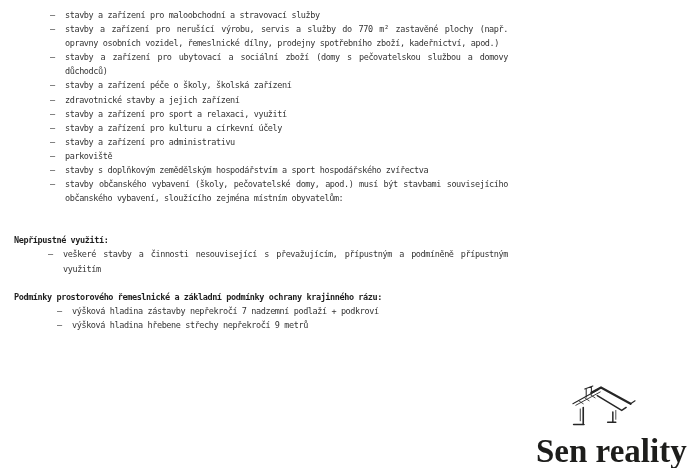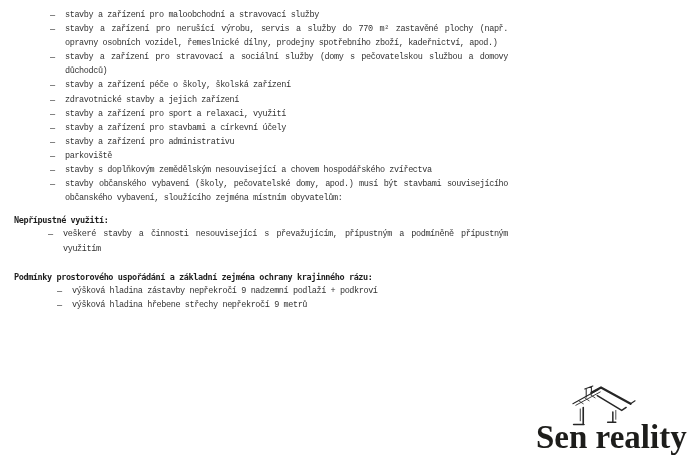--- a/index.html
+++ b/index.html
@@ -30,26 +30,26 @@
   }
   .item {
     display: flex;
     text-align: justify;
   }
   .item .dash {
     flex: none;
     width: 15px;
     margin-left: 36px;
   }
-  .itext { flex: 1; font-family: Liberation Mono, monospace; }
+  .itext { flex: 1; }
   .heading {
     font-weight: bold;
     color: var(--heading);
   }
-  .sec-1 { margin-top: 8px; }
+  .sec-1 { margin-top: 28px; }
   .sec-2 { margin-top: 14px; }
   .sec-1 .item .dash { margin-left: 34px; }
   .sec-2 .item .dash { margin-left: 43px; }
   .logo {
     position: absolute;
     left: 536px;
     top: 378px;
     width: 162px;
     height: 88px;
     color: var(--logo);
@@ -57,21 +57,21 @@
   .logo svg {
     position: absolute;
     left: 28px;
     top: 4px;
     width: 74px;
     height: 48px;
   }
   .logo-text {
     position: absolute;
     left: 0;
-    top: 43px;
+    top: 57px;
     font-family: "Liberation Serif", serif;
     font-weight: 700;
     font-size: 33px;
     line-height: 1;
     white-space: nowrap;
     color: var(--logo);
   }
 </style>
 </head>
 <body>
@@ -83,68 +83,68 @@
     <div class="item">
       <span class="dash">—</span>
       <div class="itext">stavby a zařízení pro maloobchodní a stravovací služby</div>
     </div>
     <div class="item">
       <span class="dash">—</span>
       <div class="itext">stavby a zařízení pro nerušící výrobu, servis a služby do 770 m² zastavěné plochy (např. opravny osobních vozidel, řemeslnické dílny, prodejny spotřebního zboží, kadeřnictví, apod.)</div>
     </div>
     <div class="item">
       <span class="dash">—</span>
-      <div class="itext">stavby a zařízení pro stravovací a sociální služby (domy s pečovatelskou službou a domovy důchodců)</div>
+      <div class="itext">stavby a zařízení pro ubytovací a sociální zboží (domy s pečovatelskou službou a domovy důchodců)</div>
     </div>
     <div class="item">
       <span class="dash">—</span>
       <div class="itext">stavby a zařízení péče o školy, školská zařízení</div>
     </div>
     <div class="item">
       <span class="dash">—</span>
       <div class="itext">zdravotnické stavby a jejich zařízení</div>
     </div>
     <div class="item">
       <span class="dash">—</span>
       <div class="itext">stavby a zařízení pro sport a relaxaci, využití</div>
     </div>
     <div class="item">
       <span class="dash">—</span>
-      <div class="itext">stavby a zařízení pro stavbami a církevní účely</div>
+      <div class="itext">stavby a zařízení pro kulturu a církevní účely</div>
     </div>
     <div class="item">
       <span class="dash">—</span>
       <div class="itext">stavby a zařízení pro administrativu</div>
     </div>
     <div class="item">
       <span class="dash">—</span>
       <div class="itext">parkoviště</div>
     </div>
     <div class="item">
       <span class="dash">—</span>
-      <div class="itext">stavby s doplňkovým zemědělským nesouvisející a chovem hospodářského zvířectva</div>
+      <div class="itext">stavby s doplňkovým zemědělským hospodářstvím a sport hospodářského zvířectva</div>
     </div>
     <div class="item">
       <span class="dash">—</span>
       <div class="itext">stavby občanského vybavení (školy, pečovatelské domy, apod.) musí být stavbami souvisejícího občanského vybavení, sloužícího zejména místním obyvatelům:</div>
     </div>
 
     <div class="sec sec-1">
       <div class="heading">Nepřípustné využití:</div>
       <div class="item">
         <span class="dash">—</span>
         <div class="itext">veškeré stavby a činnosti nesouvisející s převažujícím, přípustným a podmíněně přípustným využitím</div>
       </div>
     </div>
 
     <div class="sec sec-2">
-      <div class="heading">Podmínky prostorového uspořádání a základní zejména ochrany krajinného rázu:</div>
+      <div class="heading">Podmínky prostorového řemeslnické a základní podmínky ochrany krajinného rázu:</div>
       <div class="item">
         <span class="dash">—</span>
-        <div class="itext">výšková hladina zástavby nepřekročí 9 nadzemní podlaží + podkroví</div>
+        <div class="itext">výšková hladina zástavby nepřekročí 7 nadzemní podlaží + podkroví</div>
       </div>
       <div class="item">
         <span class="dash">—</span>
         <div class="itext">výšková hladina hřebene střechy nepřekročí 9 metrů</div>
       </div>
     </div>
 
   </div>
 
   <div class="logo">

